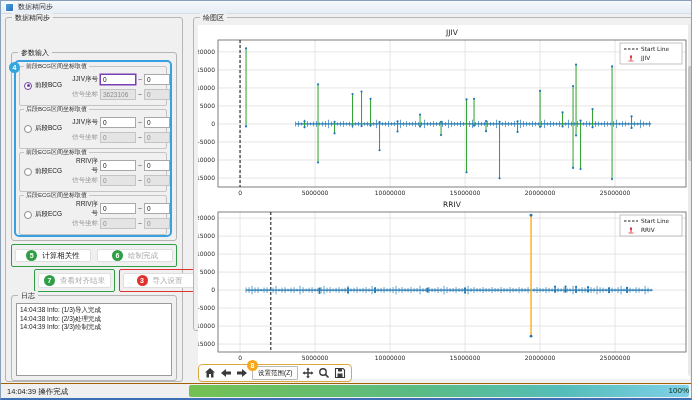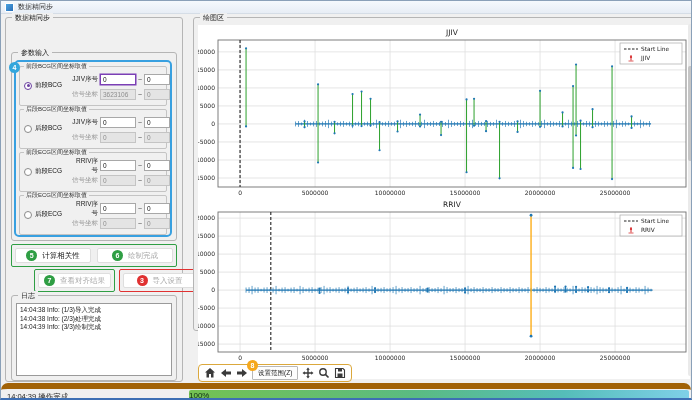--- a/index.html
+++ b/index.html
@@ -57,25 +57,25 @@
   .scrollbar-v{position:absolute;right:1px;top:6px;width:5px;height:352px;background:#eaeaea;border-radius:2px;}
   .scrollbar-v .thumb{position:absolute;left:0;top:42px;width:5px;height:95px;background:#c5c5c5;border-radius:2px;}
   .mpl-toolbar{position:absolute;left:4px;top:346px;height:18px;display:flex;align-items:center;gap:4px;
                padding:0 5px;border:1.5px solid #dba83c;border-radius:4px;background:rgba(255,255,255,0.6);box-sizing:border-box;}
   .tool-ic{width:12px;height:12px;display:flex;align-items:center;justify-content:center;cursor:default;}
   .range-btn{position:relative;border:1px solid #b8b8b8;background:#fdfdfd;font-size:6.5px;color:#222;
              padding:1.5px 5px;border-radius:1px;white-space:nowrap;}
   .range-btn .circle{position:absolute;left:-6px;top:-7px;}
   
   .statusbar{position:absolute;left:0;bottom:0;width:100%;height:15px;background:#f0f0f0;
-             border-top:6px solid #a16207;box-sizing:border-box;border-radius:7px;}
+             border-top:1px solid #a16207;box-sizing:border-box;}
   .status-msg{position:absolute;left:6px;top:3px;font-size:7.5px;color:#222;}
   .progress{position:absolute;left:188px;right:2px;top:1px;height:12px;border-radius:2px;
             background:linear-gradient(90deg,#74c152 0%,#5abb82 45%,#55bdb9 75%,#7fd0e8 100%);}
-  .progress span{position:absolute;left:0;right:0;top:1px;text-align:left;font-size:8px;color:#0c2b12;}
+  .progress span{position:absolute;left:0;right:0;top:1px;text-align:right;font-size:8px;color:#0c2b12;}
   svg text{font-family:"DejaVu Sans","Liberation Sans",sans-serif;}
 </style>
 </head>
 <body>
 
 <div class="app">
 
   <div class="titlebar">
     <span class="app-icon"></span>
     <span class="title-text">数据精同步</span>
@@ -171,21 +171,21 @@
                   <input class="pinput pdis" readonly="" value="0" style="">
                   <span class="sep">~</span>
                   <input class="pinput small pdis" readonly="" value="0" style="">
                 </div>
               </div>
             </div>
           </div>
       </div>
     </div>
 
-    <div class="annot-box greenb" id="actions-row1" style="left:5px;top:226px;width:166px;height:23px;">
+    <div class="annot-box greenb" id="actions-row1" style="left:5px;top:226px;width:166px;height:23px;align-items:center;">
         <div class="xbtn">
           <span class="circle green">5</span>
           <span class="xbtn-label">计算相关性</span>
         </div>
         <div class="xbtn disabled">
           <span class="circle green">6</span>
           <span class="xbtn-label">绘制完成</span>
         </div>
       </div>
     <div style="position:absolute;left:5px;top:251px;width:166px;height:23px;display:flex;gap:4px;padding-left:23px;">

